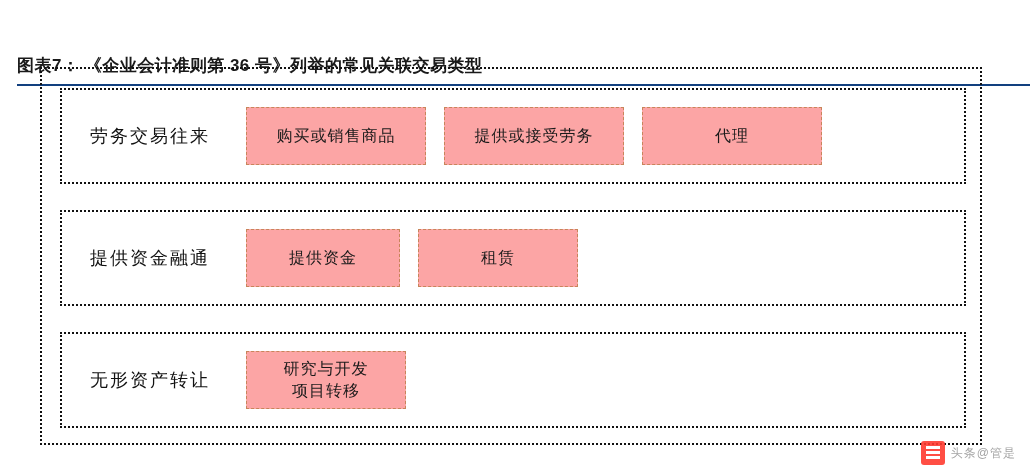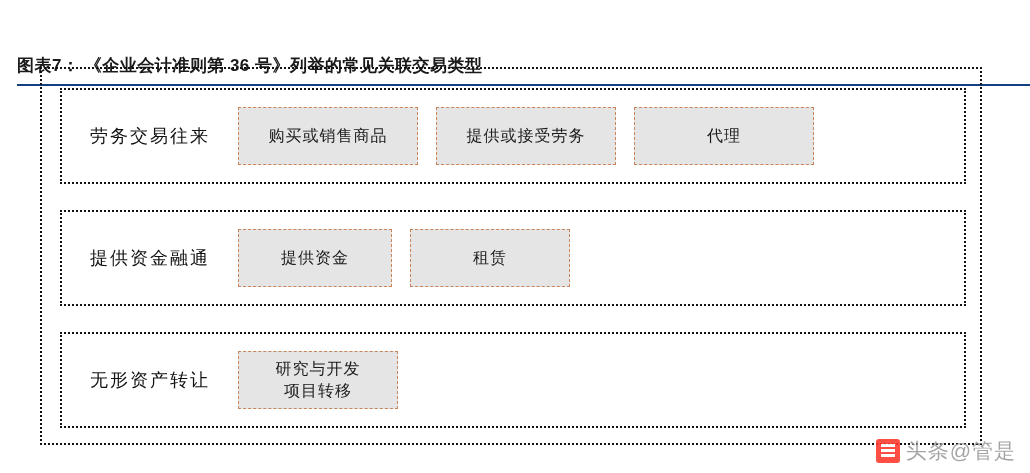--- a/index.html
+++ b/index.html
@@ -57,20 +57,21 @@
 
   
   .group-row {
     position: absolute;
     left: 18px;
     width: 906px;
     border: 2px dotted #111111;
     box-sizing: border-box;
     display: flex;
     align-items: center;
+    gap: 8px;
   }
   .group-row.r0 { top: 19px;  height: 96px; }
   .group-row.r1 { top: 141px; height: 96px; }
   .group-row.r2 { top: 263px; height: 96px; }
 
   .group-label {
     width: 176px;
     flex: 0 0 176px;
     text-align: center;
     font-size: 18px;
@@ -82,21 +83,21 @@
   .items-wrap {
     flex: 1 1 auto;
     display: flex;
     align-items: center;
     gap: 18px;
     padding-right: 10px;
   }
 
   .item-box {
     height: 58px;
-    background: #e5e5e5;
+    background: #fca5a5;
     border: 1px dashed #c8855a;
     box-sizing: border-box;
     display: flex;
     align-items: center;
     justify-content: center;
     text-align: center;
     font-size: 16px;
     color: #1a1a1a;
     letter-spacing: 1px;
     line-height: 1.35;
@@ -126,21 +127,21 @@
   }
   .wm-logo::before {
     content: "";
     position: absolute;
     left: 5px; top: 5px;
     width: 14px; height: 3px;
     background: #ffffff;
     box-shadow: 0 5px 0 0 #ffffff, 0 10px 0 0 #ffffff;
   }
   .wm-text {
-    font-size: 21px;
+    font-size: 12px;
     color: #9b9b9b;
     font-family: "Liberation Sans", sans-serif;
     letter-spacing: 1px;
     text-align: right;
   }
 </style>
 </head>
 <body>
 
 <div class="title-bar">

